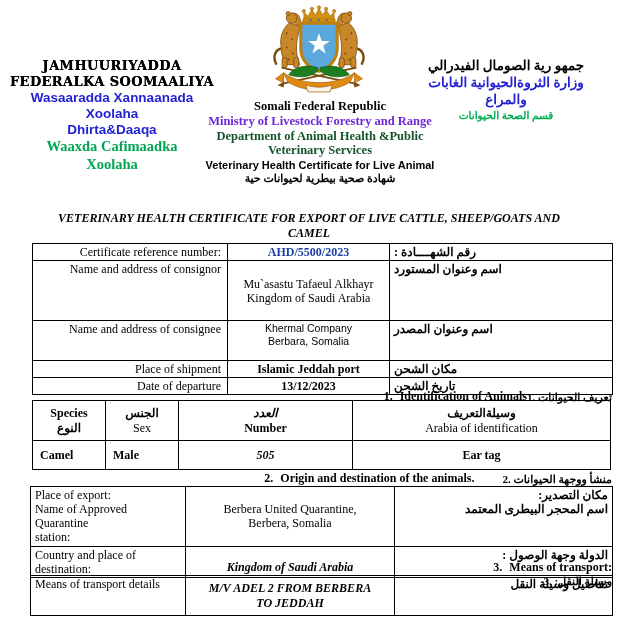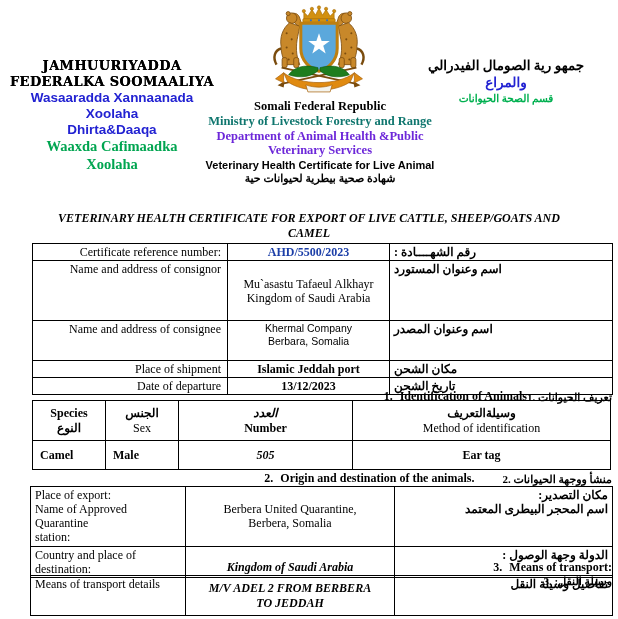--- a/index.html
+++ b/index.html
@@ -9,22 +9,22 @@
   }
   .abs{position:absolute;}
   
   .hdr-left{left:6px;top:58px;width:212px;text-align:center;line-height:1.22;}
   .ornate{font-family:"DejaVu Serif",serif;font-weight:700;font-size:13px;letter-spacing:.4px;text-shadow:0 0 .6px #000;}
   .som-blue{font-family:"Liberation Sans",sans-serif;font-weight:700;font-size:13.5px;color:#2222d2;line-height:1.2;}
   .som-green{font-family:"Liberation Serif",serif;font-weight:700;font-size:14.5px;color:#00a550;line-height:1.2;}
   .emblem{left:252px;top:5px;width:134px;height:93px;}
   .hdr-center{left:172px;top:99px;width:296px;text-align:center;line-height:1.18;}
   .c-rep{font-weight:700;font-size:12.5px;}
-  .c-min{font-weight:700;font-size:12.5px;color:#0f766e;max-width:235px;margin:0 auto;}
-  .c-dep{font-weight:700;font-size:12.5px;color:#6d28d9;max-width:248px;margin:0 auto;}
+  .c-min{font-weight:700;font-size:12.5px;color:#6d28d9;max-width:235px;margin:0 auto;}
+  .c-dep{font-weight:700;font-size:12.5px;color:#14532d;max-width:248px;margin:0 auto;}
   .c-vet{font-family:"Liberation Sans",sans-serif;font-weight:700;font-size:11px;margin-top:1px;}
   .c-ar{font-weight:700;font-size:11px;}
   .hdr-right{left:398px;top:57px;width:216px;text-align:center;line-height:1.35;}
   .ar-l1{font-weight:700;font-size:13.5px;}
   .ar-l2{font-weight:700;font-size:13.5px;color:#2222d2;line-height:1.25;}
   .ar-l4{font-weight:700;font-size:10.5px;color:#00b050;}
   
   .doc-title{left:0;top:211px;width:618px;text-align:center;font-weight:700;font-style:italic;font-size:12px;line-height:1.22;}
   
   table{border-collapse:collapse;table-layout:fixed;}
@@ -141,20 +141,21 @@
   <div class="abs hdr-center">
     <div class="c-rep">Somali Federal Republic</div>
     <div class="c-min">Ministry of Livestock Forestry and Range</div>
     <div class="c-dep">Department of Animal Health &amp;Public Veterinary Services</div>
     <div class="c-vet">Veterinary Health Certificate for Live Animal</div>
     <div class="c-ar" dir="rtl">شهادة صحية بيطرية لحيوانات حية</div>
   </div>
 
   <div class="abs hdr-right">
     <div class="ar-l1" dir="rtl">جمهو رية الصومال الفيدرالي</div>
+    <div class="ar-l2" dir="rtl">وزارة الثروةالحيوانية الغابات</div>
     <div class="ar-l2" dir="rtl">والمراع</div>
     <div class="ar-l4" dir="rtl">قسم الصحة الحيوانات</div>
   </div>
 
   <div class="abs doc-title">
     <span>VETERINARY HEALTH CERTIFICATE FOR EXPORT OF LIVE CATTLE, SHEEP/GOATS AND</span><br>
     <span>CAMEL</span>
   </div>
 
   <table class="abs t1">
@@ -219,21 +220,21 @@
       <td class="hdr-cell">
         <div class="ar" dir="rtl">الجنس</div>
         <div>Sex</div>
       </td>
       <td class="hdr-cell">
         <div class="ar" dir="rtl" style="font-style:italic;">العدد</div>
         <div class="b">Number</div>
       </td>
       <td class="hdr-cell">
         <div class="ar" dir="rtl">وسيلةالتعريف</div>
-        <div>Method of identification</div>
+        <div>Arabia of identification</div>
       </td>
     </tr>
     <tr style="height:29px;">
       <td class="b mid" style="padding-left:7px;">Camel</td>
       <td class="b mid" style="padding-left:7px;">Male</td>
       <td class="bi val mid">505</td>
       <td class="b val mid">Ear tag</td>
     </tr>
   </tbody>
     </table>

